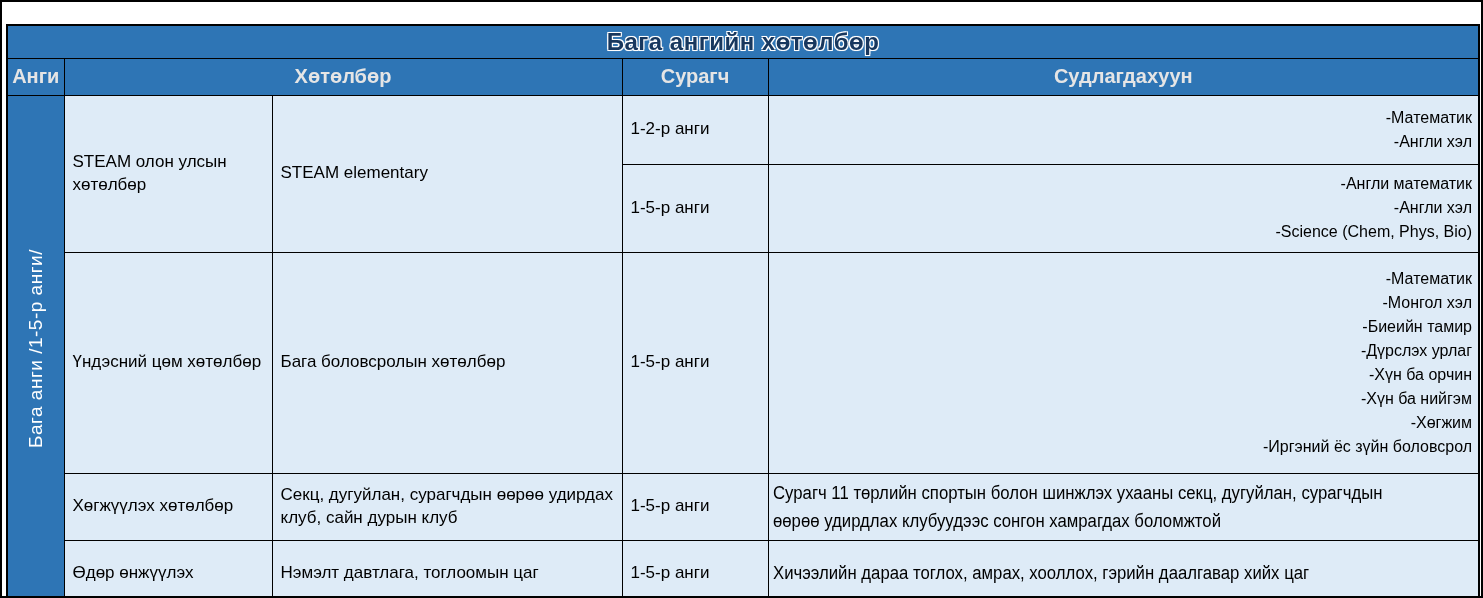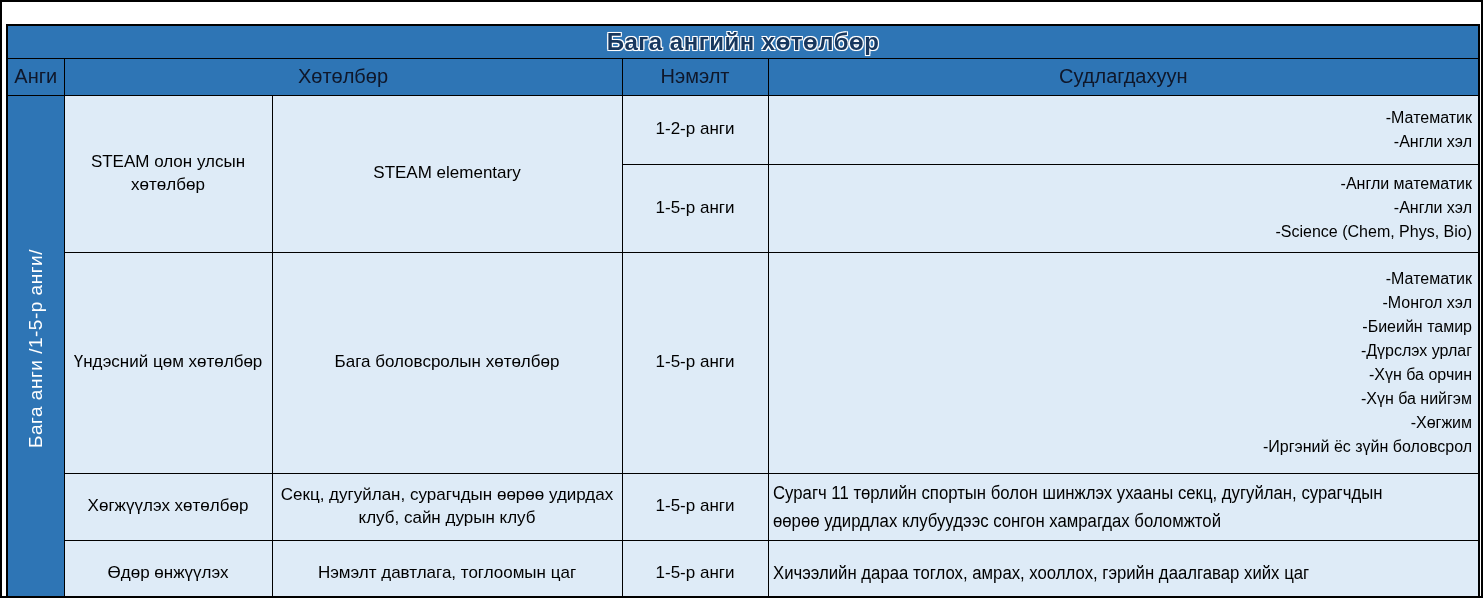--- a/index.html
+++ b/index.html
@@ -28,27 +28,27 @@
 
   .title-cell {
     text-align: center;
     font-size: 24px;
     font-weight: bold;
     color: var(--title-text, #17375E);
     text-shadow: -1px -1px 0 #fff, 1px -1px 0 #fff, -1px 1px 0 #fff, 1px 1px 0 #fff, 0 0 2px #fff;
     letter-spacing: 0.5px;
   }
   .head-cell {
-    color: #0f172a;
+    color: #e5e5e5;
     font-size: 20px;
     text-align: center;
-    font-weight: normal;
+    font-weight: bold;
   }
   .center-cell {
-    text-align: center;
+    text-align: left;
     font-size: 17px;
     line-height: 1.35;
     padding: 2px 8px;
   }
   .subjects-cell {
     font-size: 16px;
     line-height: 24px;
     white-space: pre-line;
     text-align: right;
     padding: 2px 6px 2px 4px;
@@ -90,21 +90,21 @@
     </colgroup>
 
     <tbody>
         <tr style="height:33px">
       <td colspan="5" class="blue title-cell">Бага ангийн хөтөлбөр</td>
     </tr>
 
     <tr style="height:37px">
       <td class="blue head-cell">Анги</td>
       <td class="blue head-cell" colspan="2">Хөтөлбөр</td>
-      <td class="blue head-cell">Нэмэлт</td>
+      <td class="blue head-cell">Сурагч</td>
       <td class="blue head-cell">Судлагдахуун</td>
     </tr>
 
     <tr style="height:69px">
       <td rowspan="5" class="blue vert-cell">
         <span class="vert-text">Бага анги /1-5-р анги/</span>
       </td>
       <td rowspan="2" class="light center-cell">STEAM олон улсын хөтөлбөр</td>
       <td rowspan="2" class="light center-cell">STEAM elementary</td>
       <td class="light center-cell">1-2-р анги</td>

